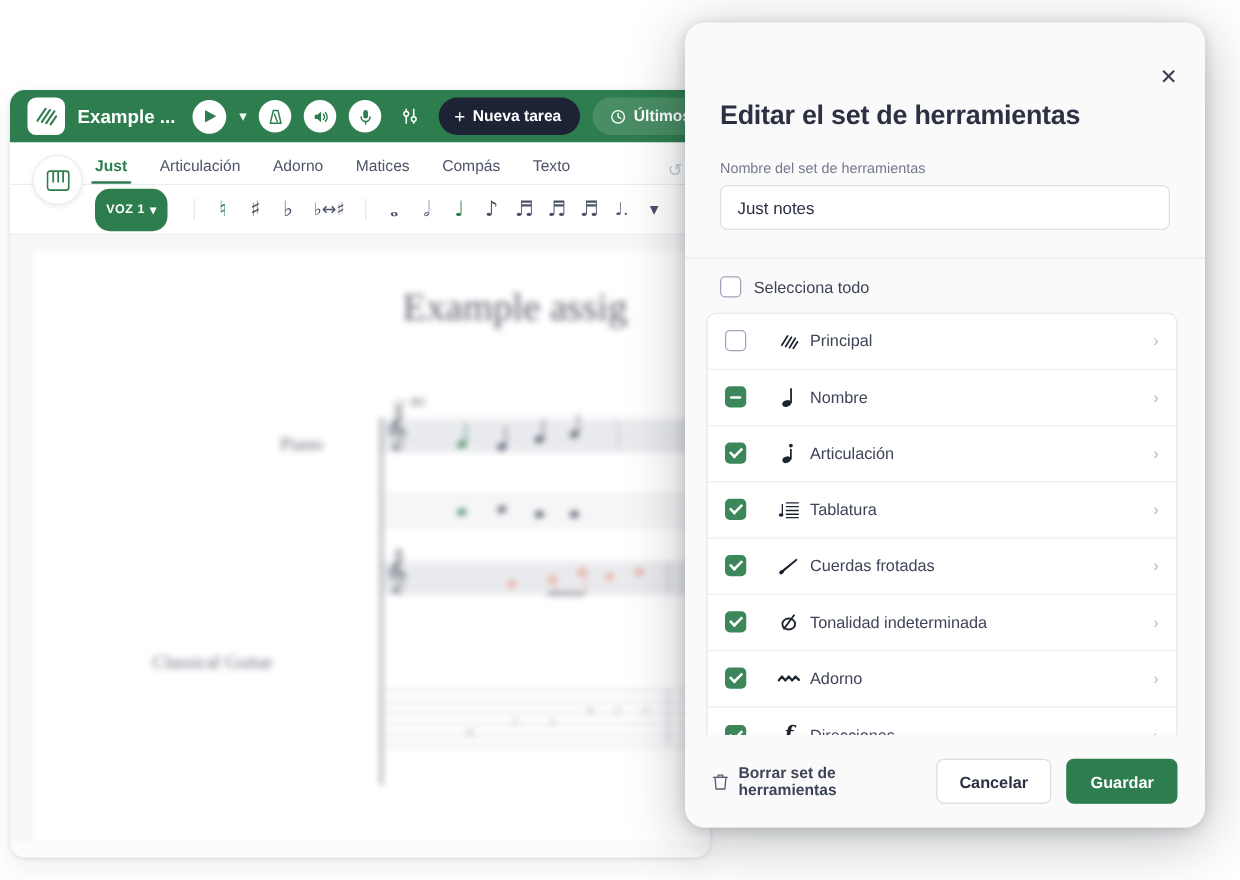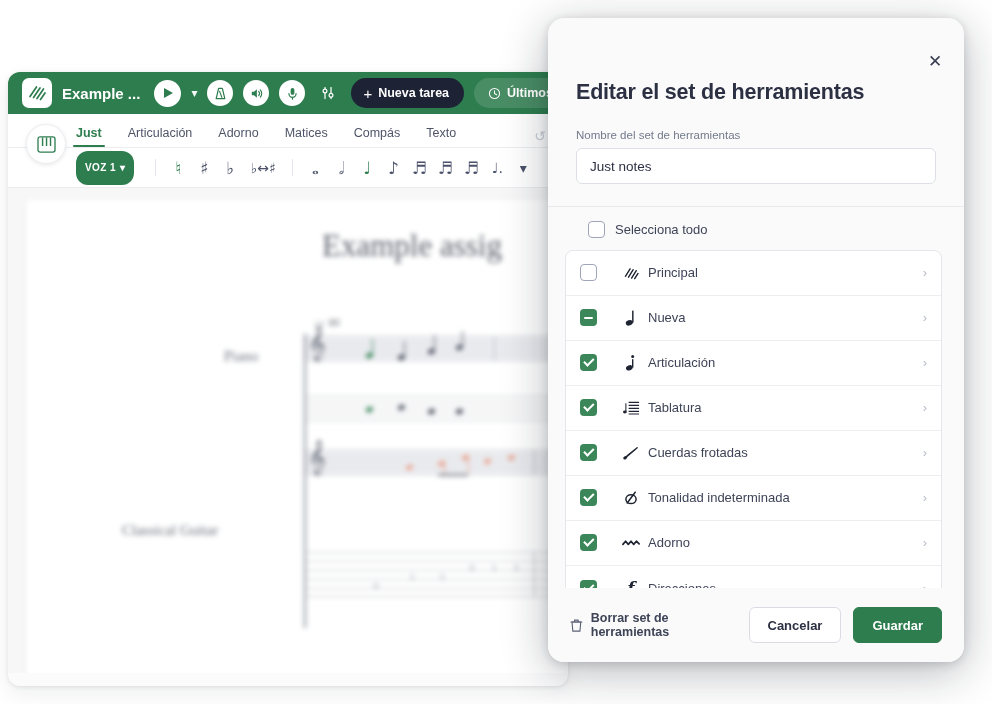--- a/index.html
+++ b/index.html
@@ -210,21 +210,20 @@
     background:#ffffff; color:#2c3043;
     font-family:"Liberation Sans",sans-serif; font-size:13.5px;
     padding: 0 13px;
     outline:none;
   }
   .modal-divider { height:1px; background:#e9eaee; margin: 22px 0 0 0; }
 
   .select-all-row {
     display:flex; align-items:center; gap:10px;
     padding: 14px 28px 12px 28px;
-    margin-left: 12px;
   }
   .select-all-label { font-size:13px; color:#3e4457; }
 
   
   .cb {
     width:17px;height:17px;border-radius:4px;flex:0 0 auto;
     display:flex;align-items:center;justify-content:center;
   }
   .cb.empty { border:1.6px solid #9fa5b8; background:#fff; }
   .cb.checked { background:#3b8759; }
@@ -532,21 +531,21 @@
         <div class="list-row">
           <div class="row-cb-slot">
               <div class="cb indeterminate"></div>
             </div>
           <div class="row-icon">
             <svg width="13" height="18" viewBox="0 0 13 18" aria-hidden="true">
               <ellipse cx="4.3" cy="13.8" rx="3.6" ry="2.6" transform="rotate(-20 4.3 13.8)" fill="#1f2432"></ellipse>
               <rect x="7.1" y="1.6" width="1.45" height="12" fill="#1f2432"></rect>
             </svg>
           </div>
-          <div class="row-label">Nueva</div>
+          <div class="row-label">Nombre</div>
           <div class="row-chevron">›</div>
         </div>
 
         <div class="list-row">
           <div class="row-cb-slot">
               <div class="cb checked"></div>
             </div>
           <div class="row-icon">
             <svg width="13" height="18" viewBox="0 0 13 18" aria-hidden="true">
               <ellipse cx="4.3" cy="13.8" rx="3.4" ry="2.5" transform="rotate(-20 4.3 13.8)" fill="#1f2432"></ellipse>

